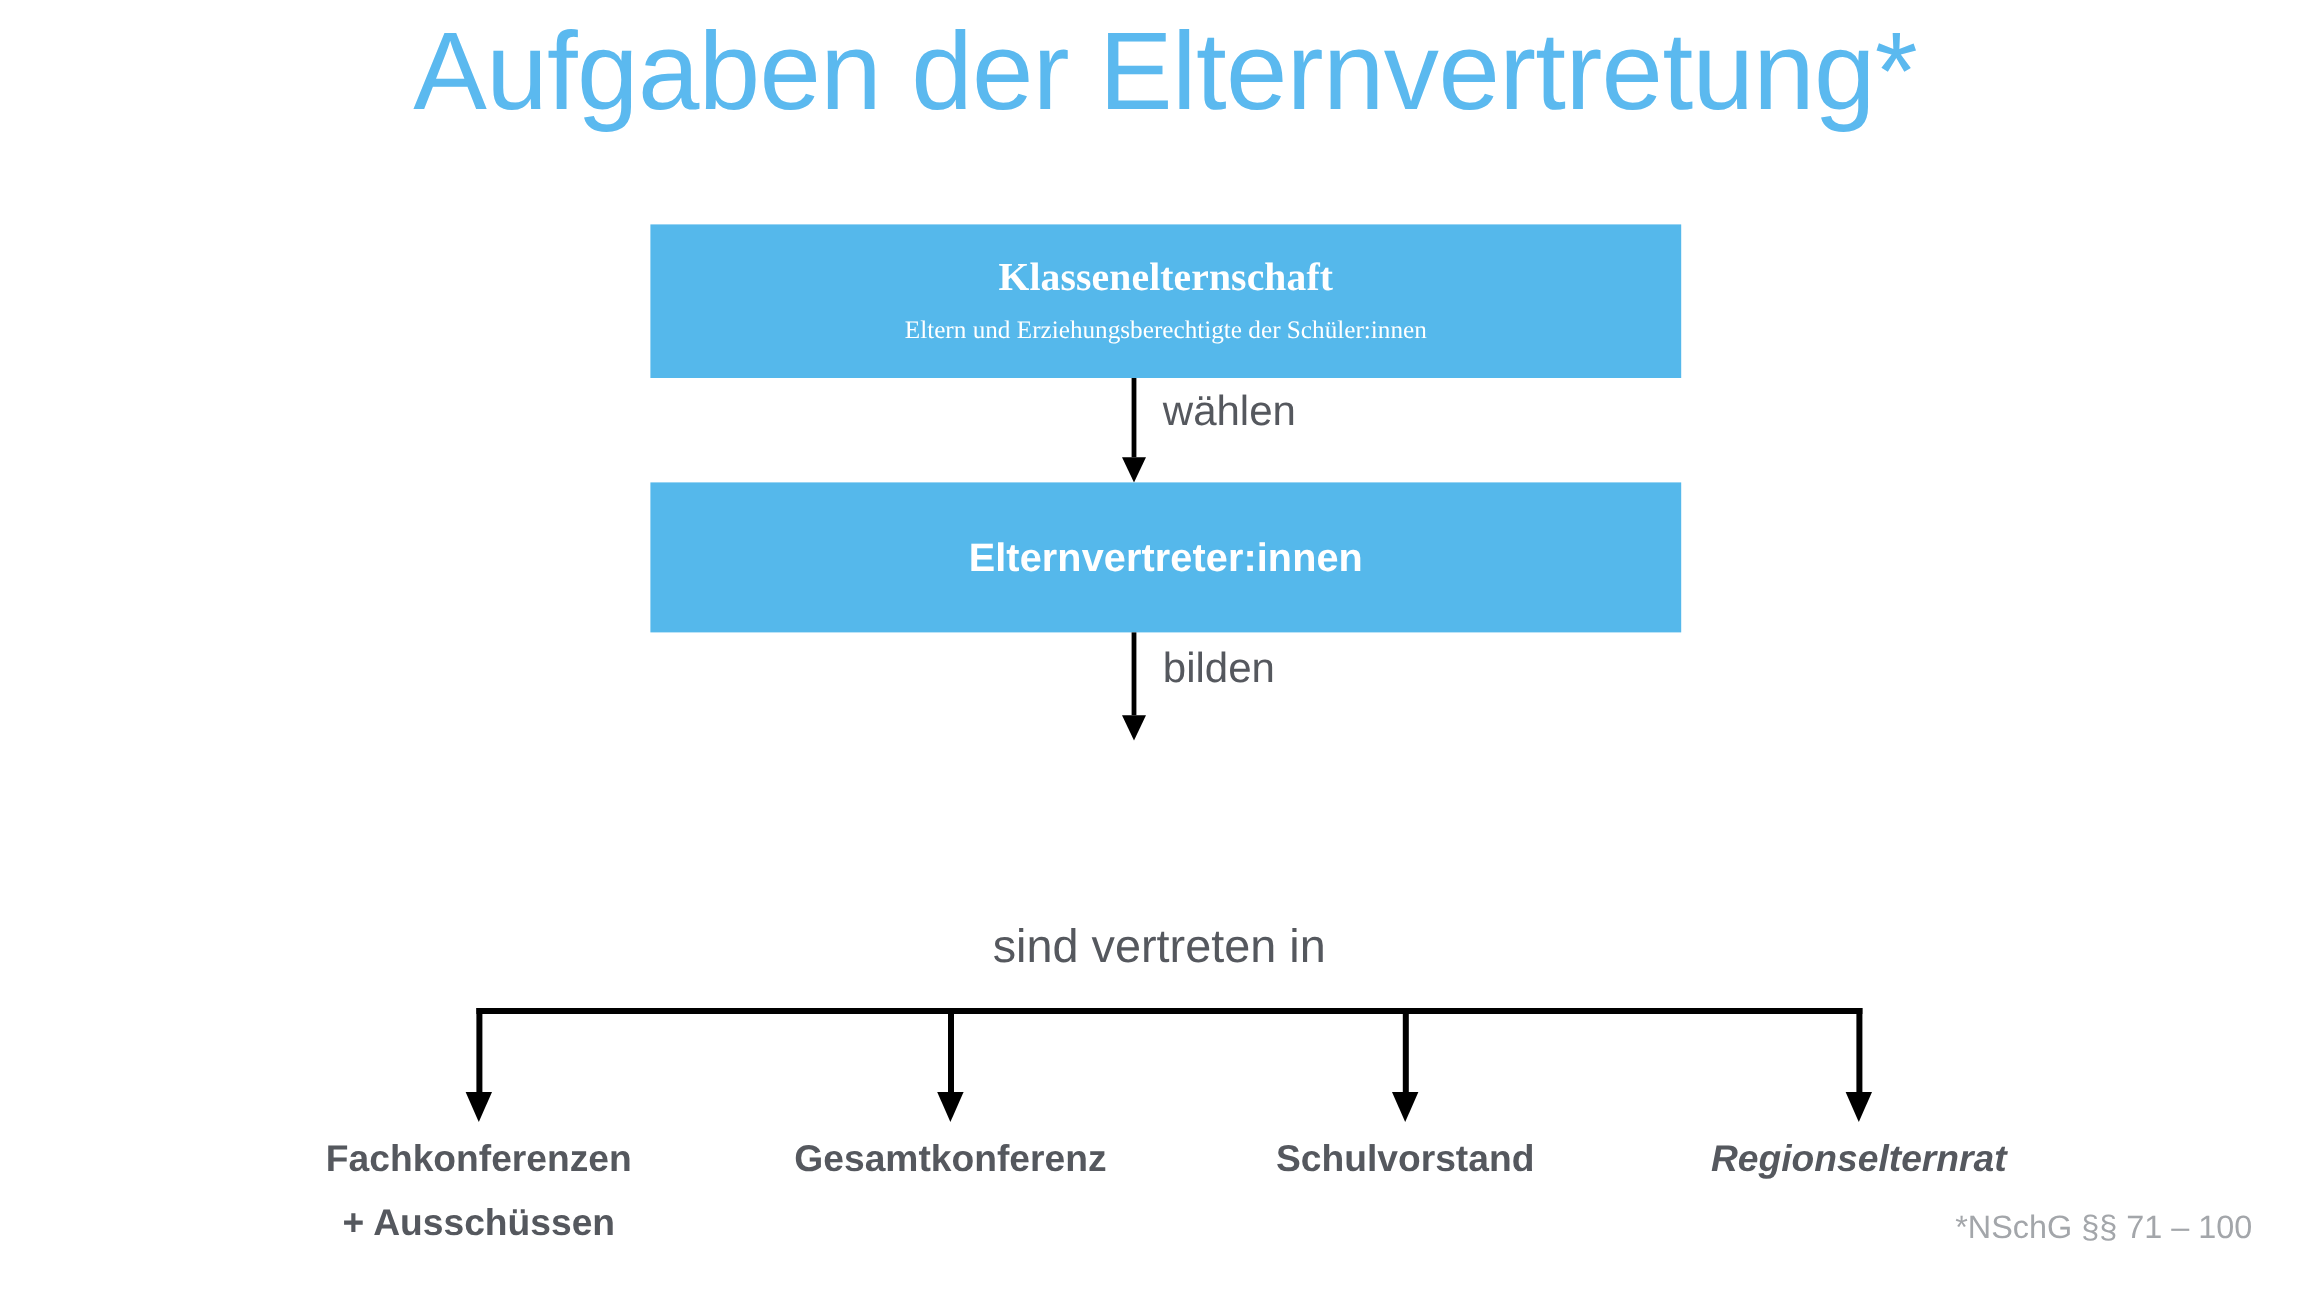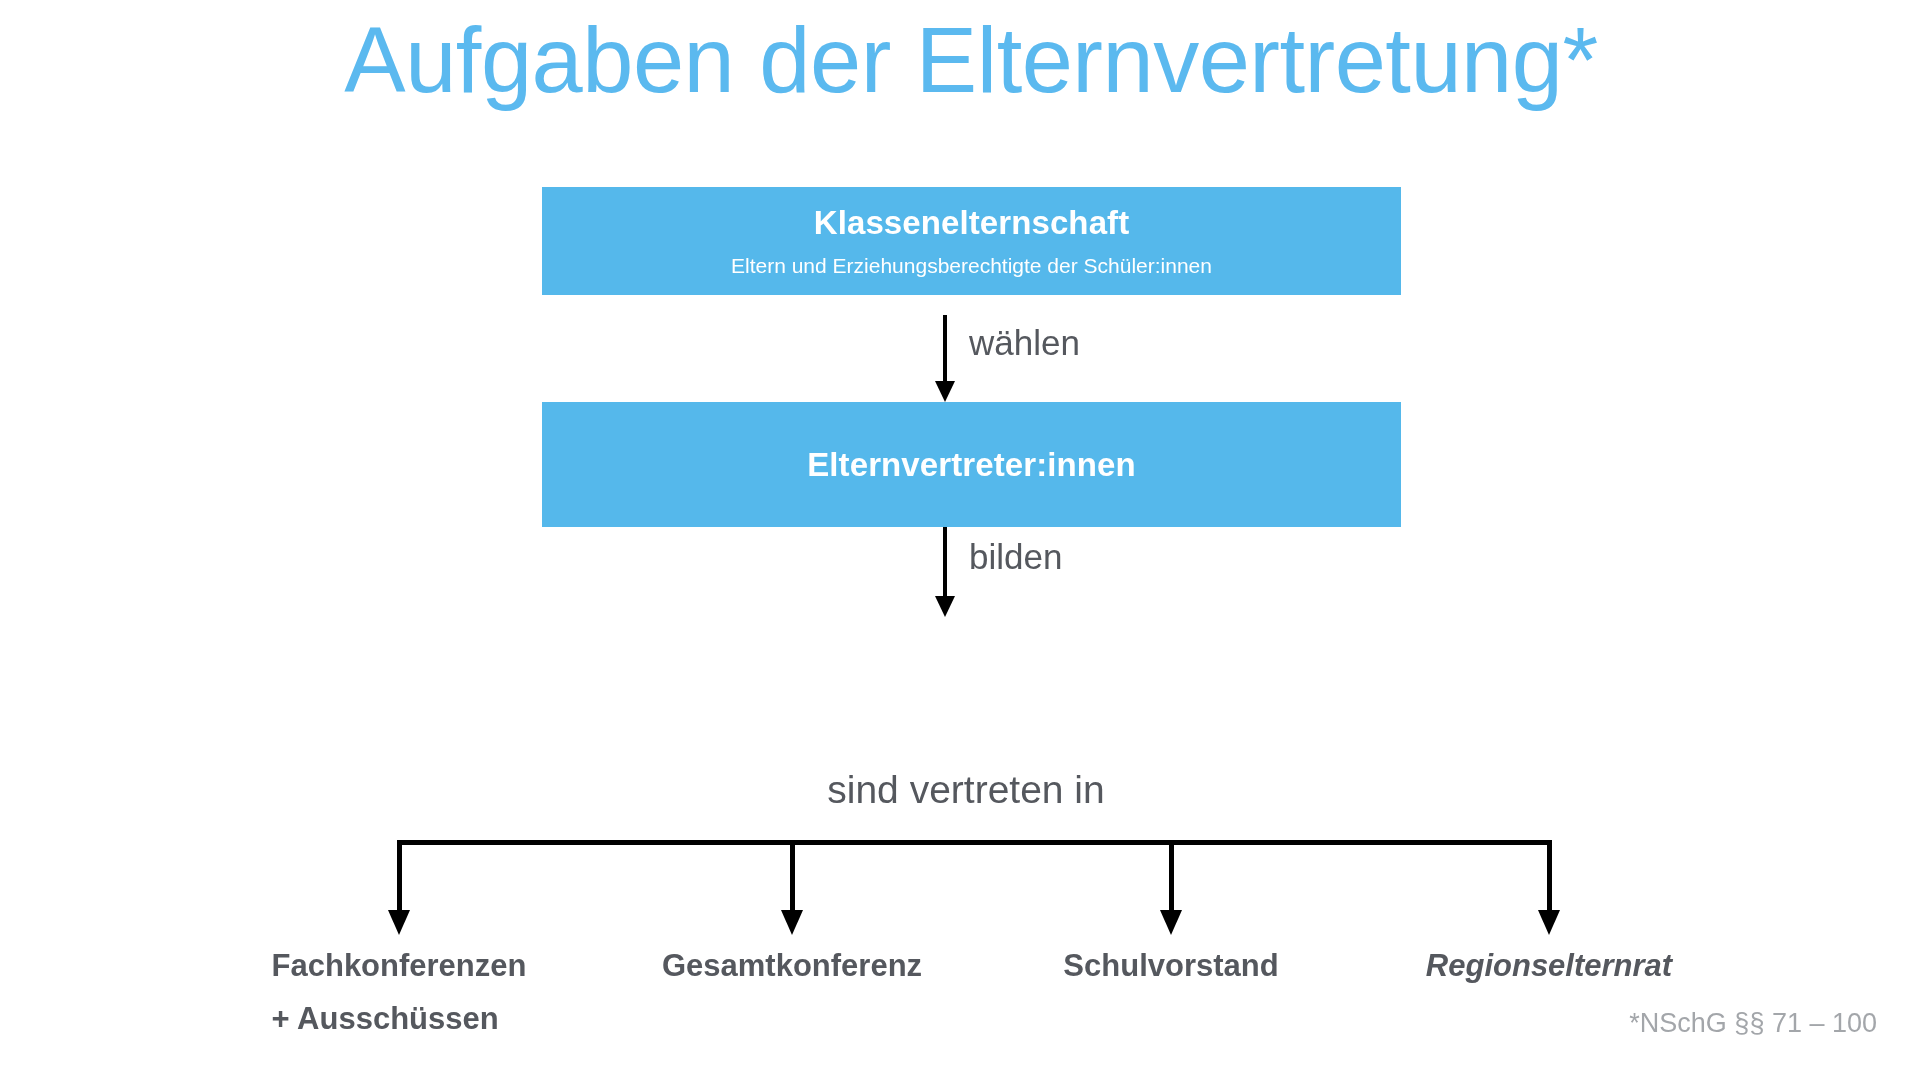--- a/index.html
+++ b/index.html
@@ -60,21 +60,21 @@
     text-align: center;
   }
   .flow-box .box-sub {
     font-size: 21px;
     font-weight: 400;
     line-height: 1.3;
     text-align: center;
     margin-top: 9px;
   }
 
-  #box-1 { top: 187px; height: 108px; }
+  #box-1 { top: 187px; height: 128px; font-family: Liberation Serif, serif; }
   #box-2 { top: 402px; height: 125px; }
   #box-3 { top: 617px; height: 126px; }
 
   
   .connector {
     position: absolute;
     width: 200px;
   }
   .connector .stem {
     position: absolute;
@@ -165,20 +165,21 @@
     border-top: 25px solid #000000;
   }
 
   
   .leaf-label {
     position: absolute;
     top: 950px;
     font-size: 31px;
     font-weight: 700;
     color: #55585e;
+    text-align: center;
     white-space: nowrap;
     transform: translateX(-50%);
     line-height: 1.0;
   }
   .leaf-label .leaf-second {
     display: block;
     margin-top: 22px;
     font-weight: 700;
   }
 

